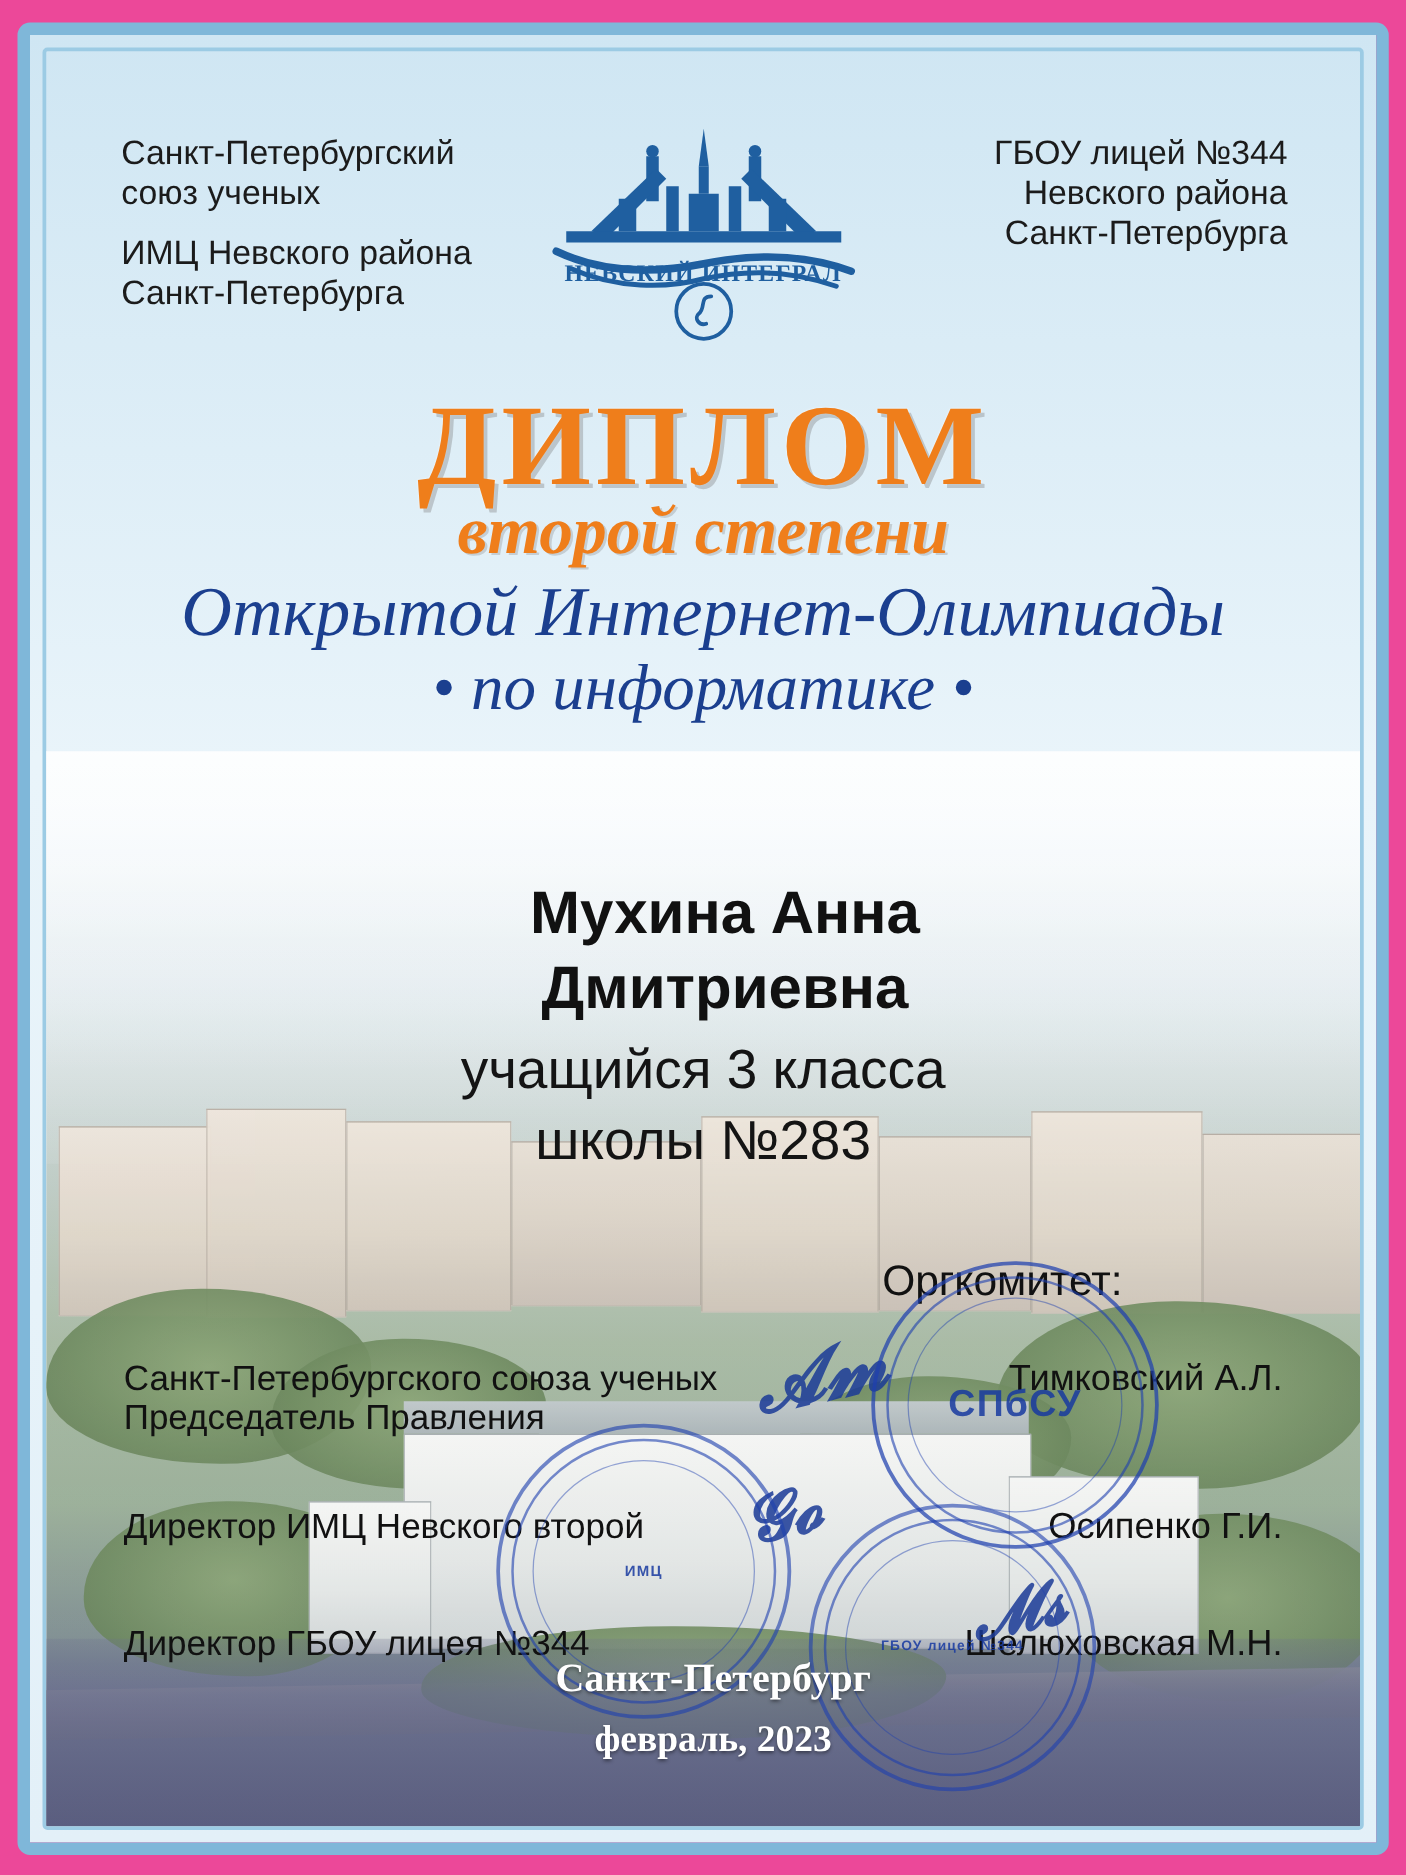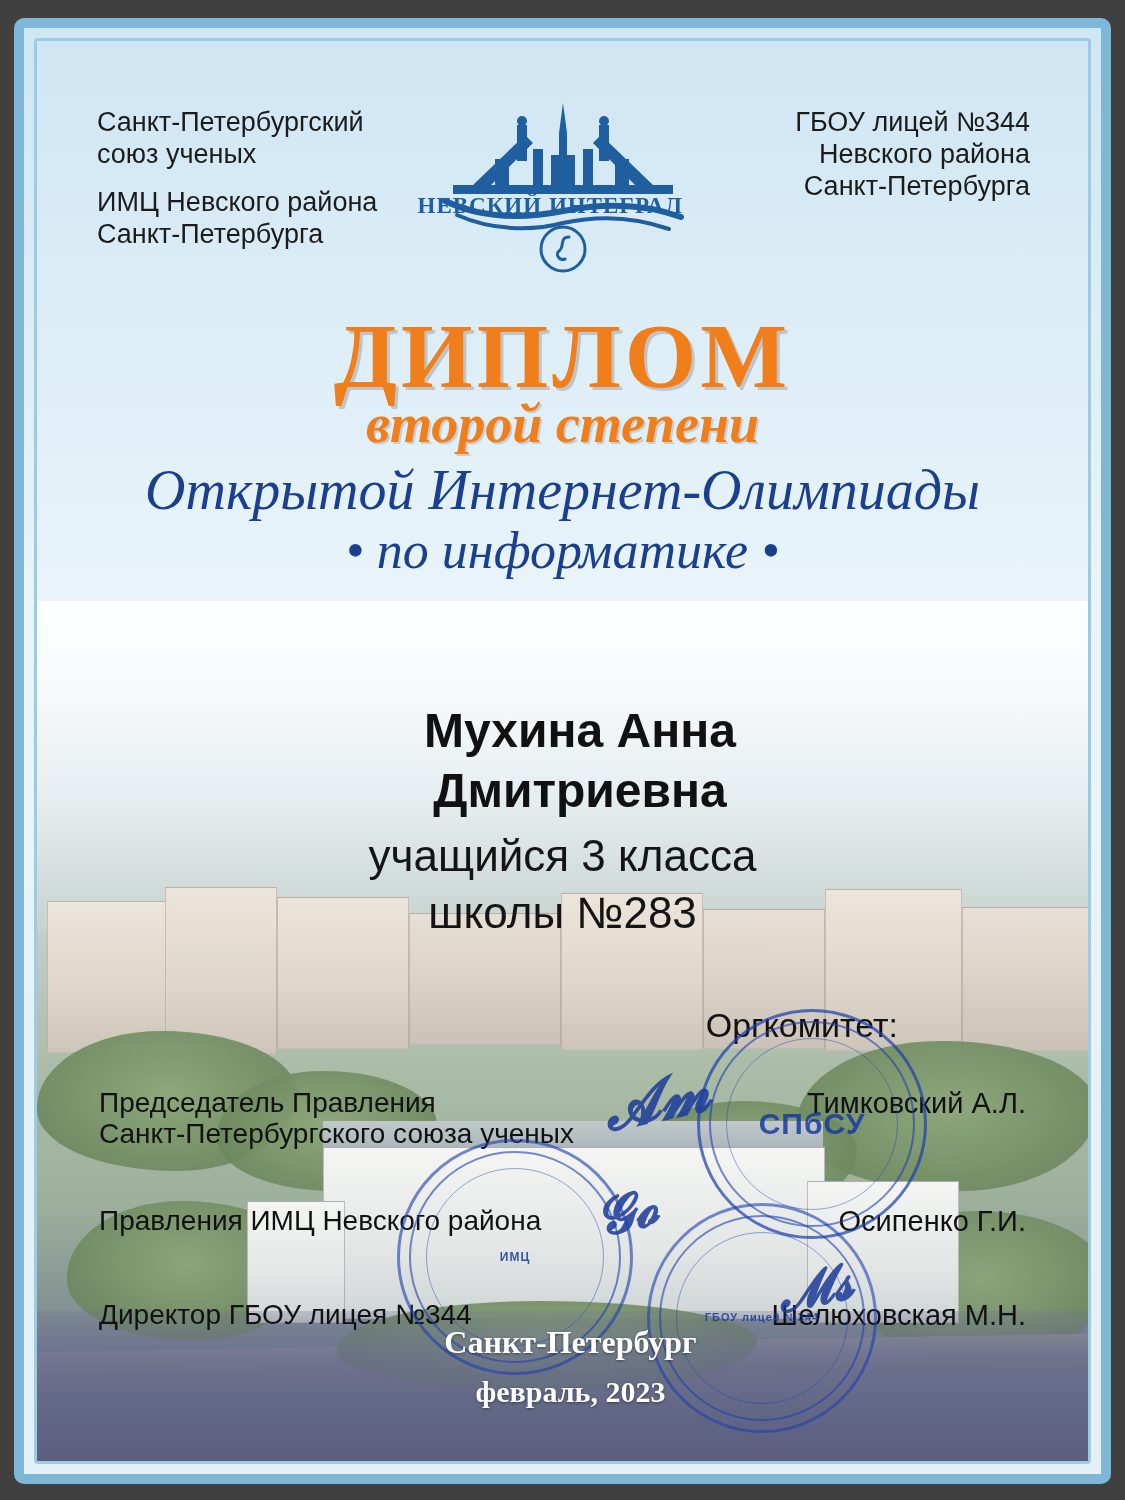--- a/index.html
+++ b/index.html
@@ -12,21 +12,21 @@
     height: 1500px;
     font-family: "Liberation Sans", sans-serif;
     overflow: hidden;
   }
 
   
   .page {
     position: relative;
     width: 1125px;
     height: 1500px;
-    background: #404040;
+    background: #ec4899;
     box-sizing: border-box;
   }
   .frame-outer {
     position: absolute;
     left: 14px;
     top: 18px;
     width: 1097px;
     height: 1466px;
     box-sizing: border-box;
     border: 10px solid #7fb7d9;
@@ -133,27 +133,27 @@
     left: 50%;
     transform: translateX(-50%);
     top: 0;
     width: 300px;
     height: 190px;
   }
   .logo-caption {
     position: absolute;
     left: 50%;
     transform: translateX(-50%);
-    top: 104px;
+    top: 120px;
     width: 290px;
-    text-align: left;
+    text-align: center;
     color: #1f5fa0;
     font-family: "Liberation Serif", serif;
     font-weight: bold;
-    font-size: 23px;
+    font-size: 19px;
     letter-spacing: 1px;
   }
 
   
   .title-diplom {
     position: absolute;
     left: 0; right: 0;
     top: 262px;
     text-align: center;
     font-family: "Liberation Serif", serif;
@@ -431,29 +431,29 @@
       </div>
       <div class="grade">
         <div>учащийся 3 класса</div>
         <div>школы №283</div>
       </div>
 
       <div class="orgcom">Оргкомитет:</div>
 
       <div class="sig-row" id="sig1">
         <div class="title">
+          <div>Санкт-Петербургского союза ученых</div>
           <div>Председатель Правления</div>
-          <div>Санкт-Петербургского союза ученых</div>
         </div>
         <div class="name">Тимковский А.Л.</div>
       </div>
 
       <div class="sig-row" id="sig2">
         <div class="title">
-          <div>Правления ИМЦ Невского района</div>
+          <div>Директор ИМЦ Невского второй</div>
         </div>
         <div class="name">Осипенко Г.И.</div>
       </div>
 
       <div class="sig-row" id="sig3">
         <div class="title">
           <div>Директор ГБОУ лицея №344</div>
         </div>
         <div class="name">Шелюховская М.Н.</div>
       </div>

